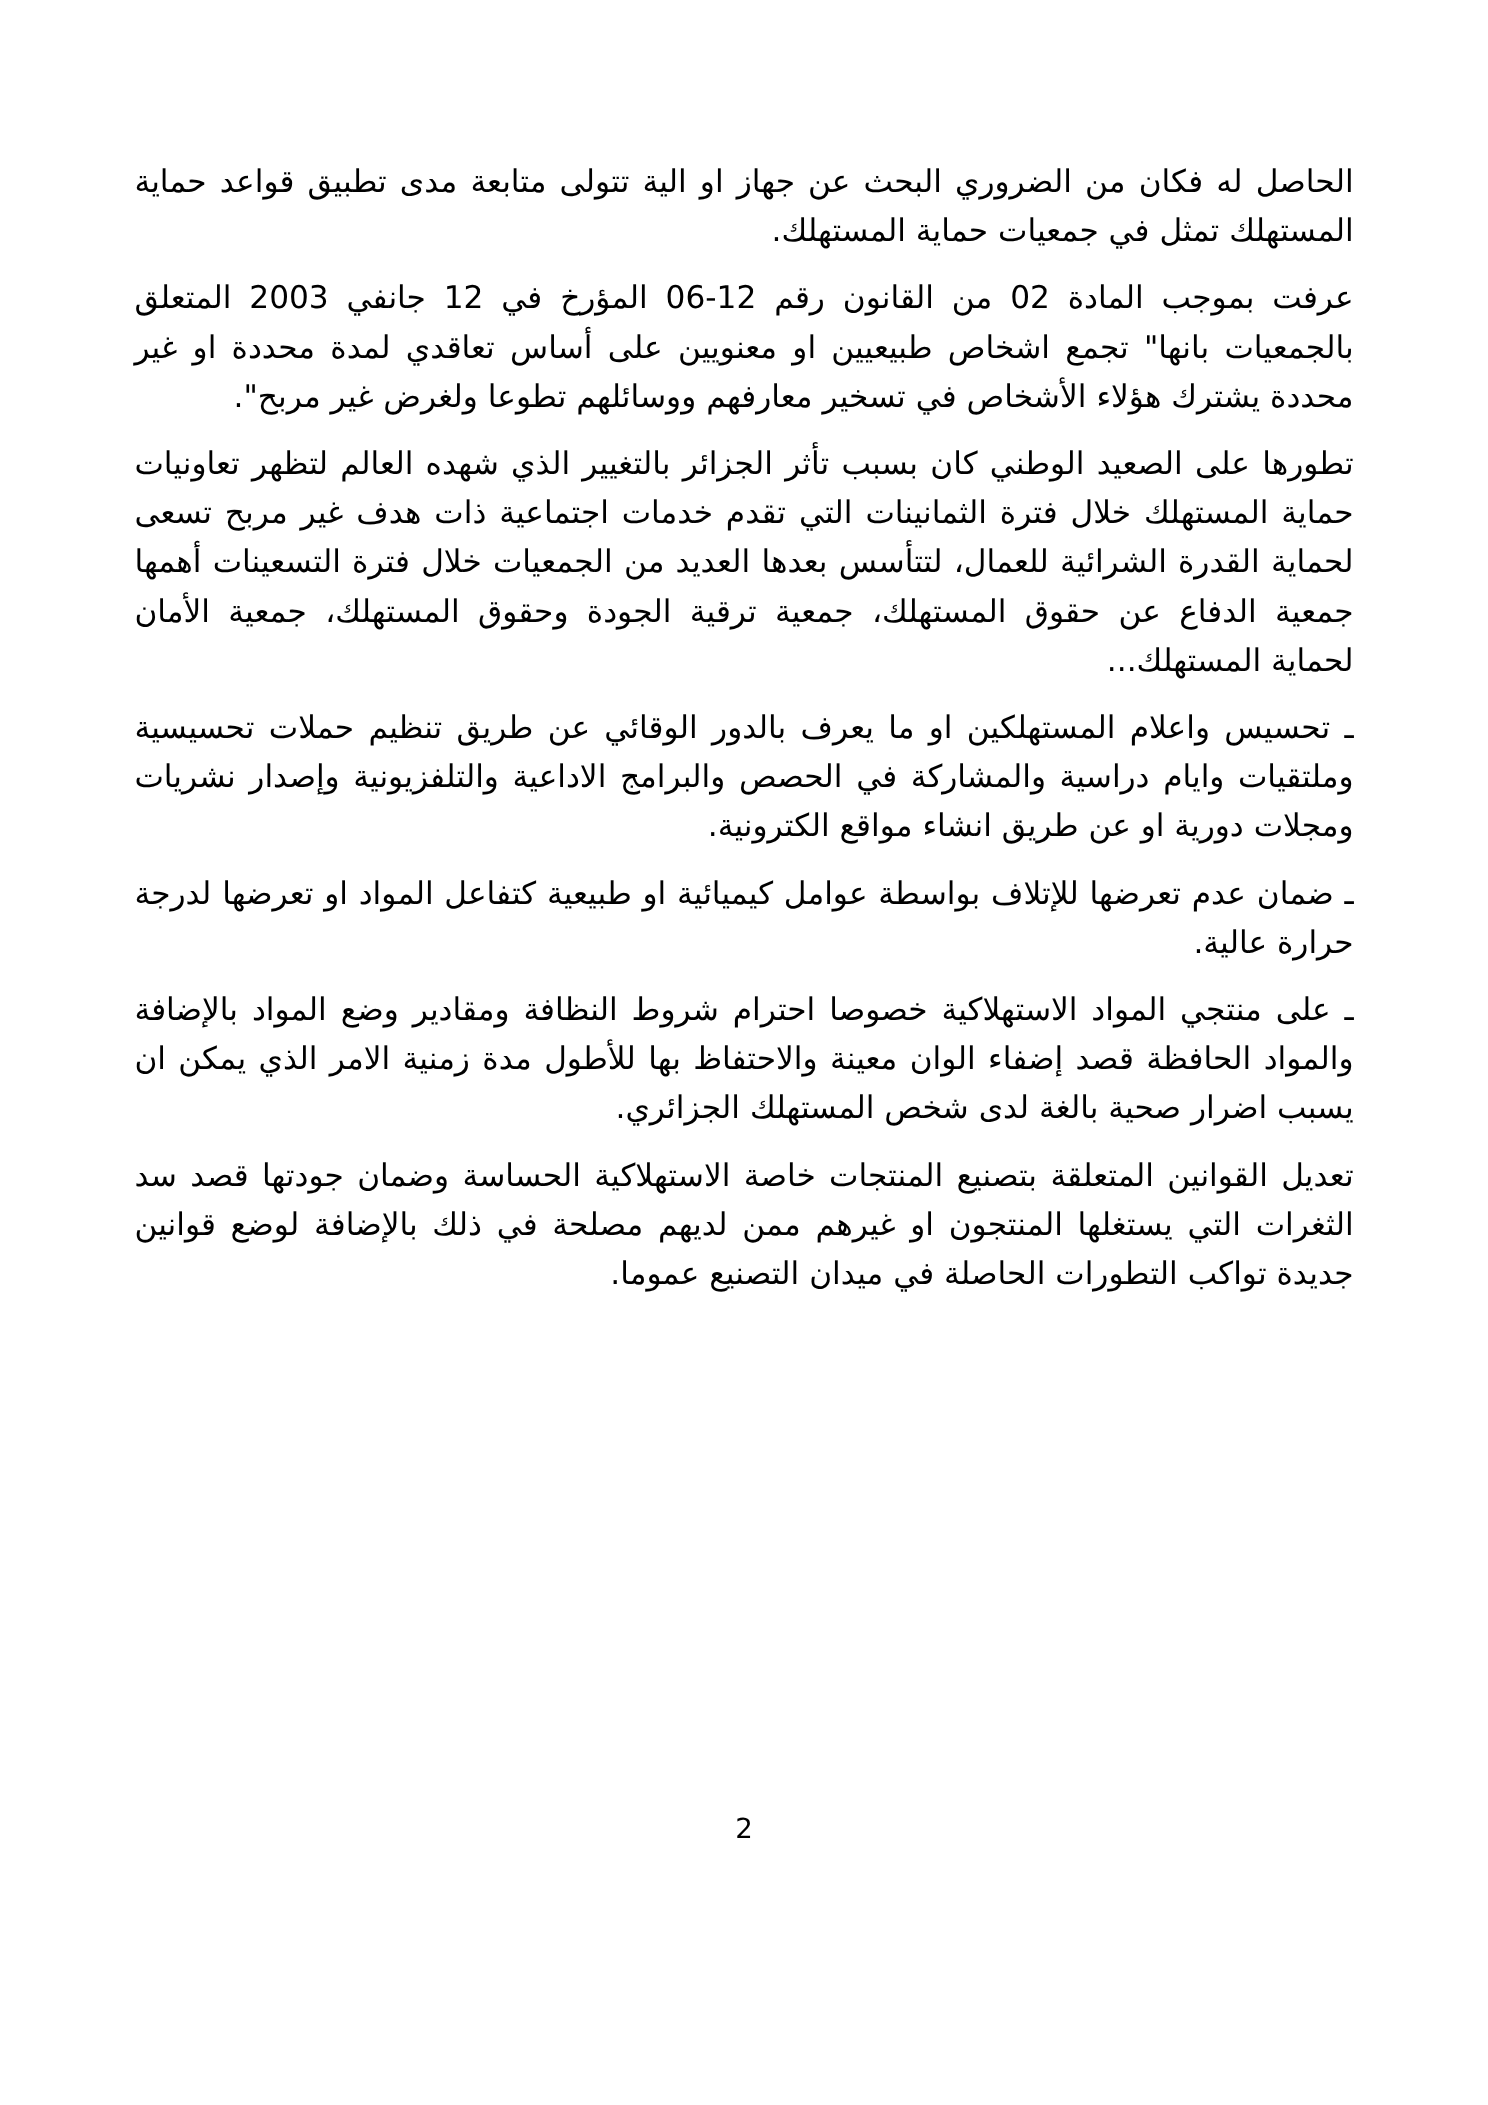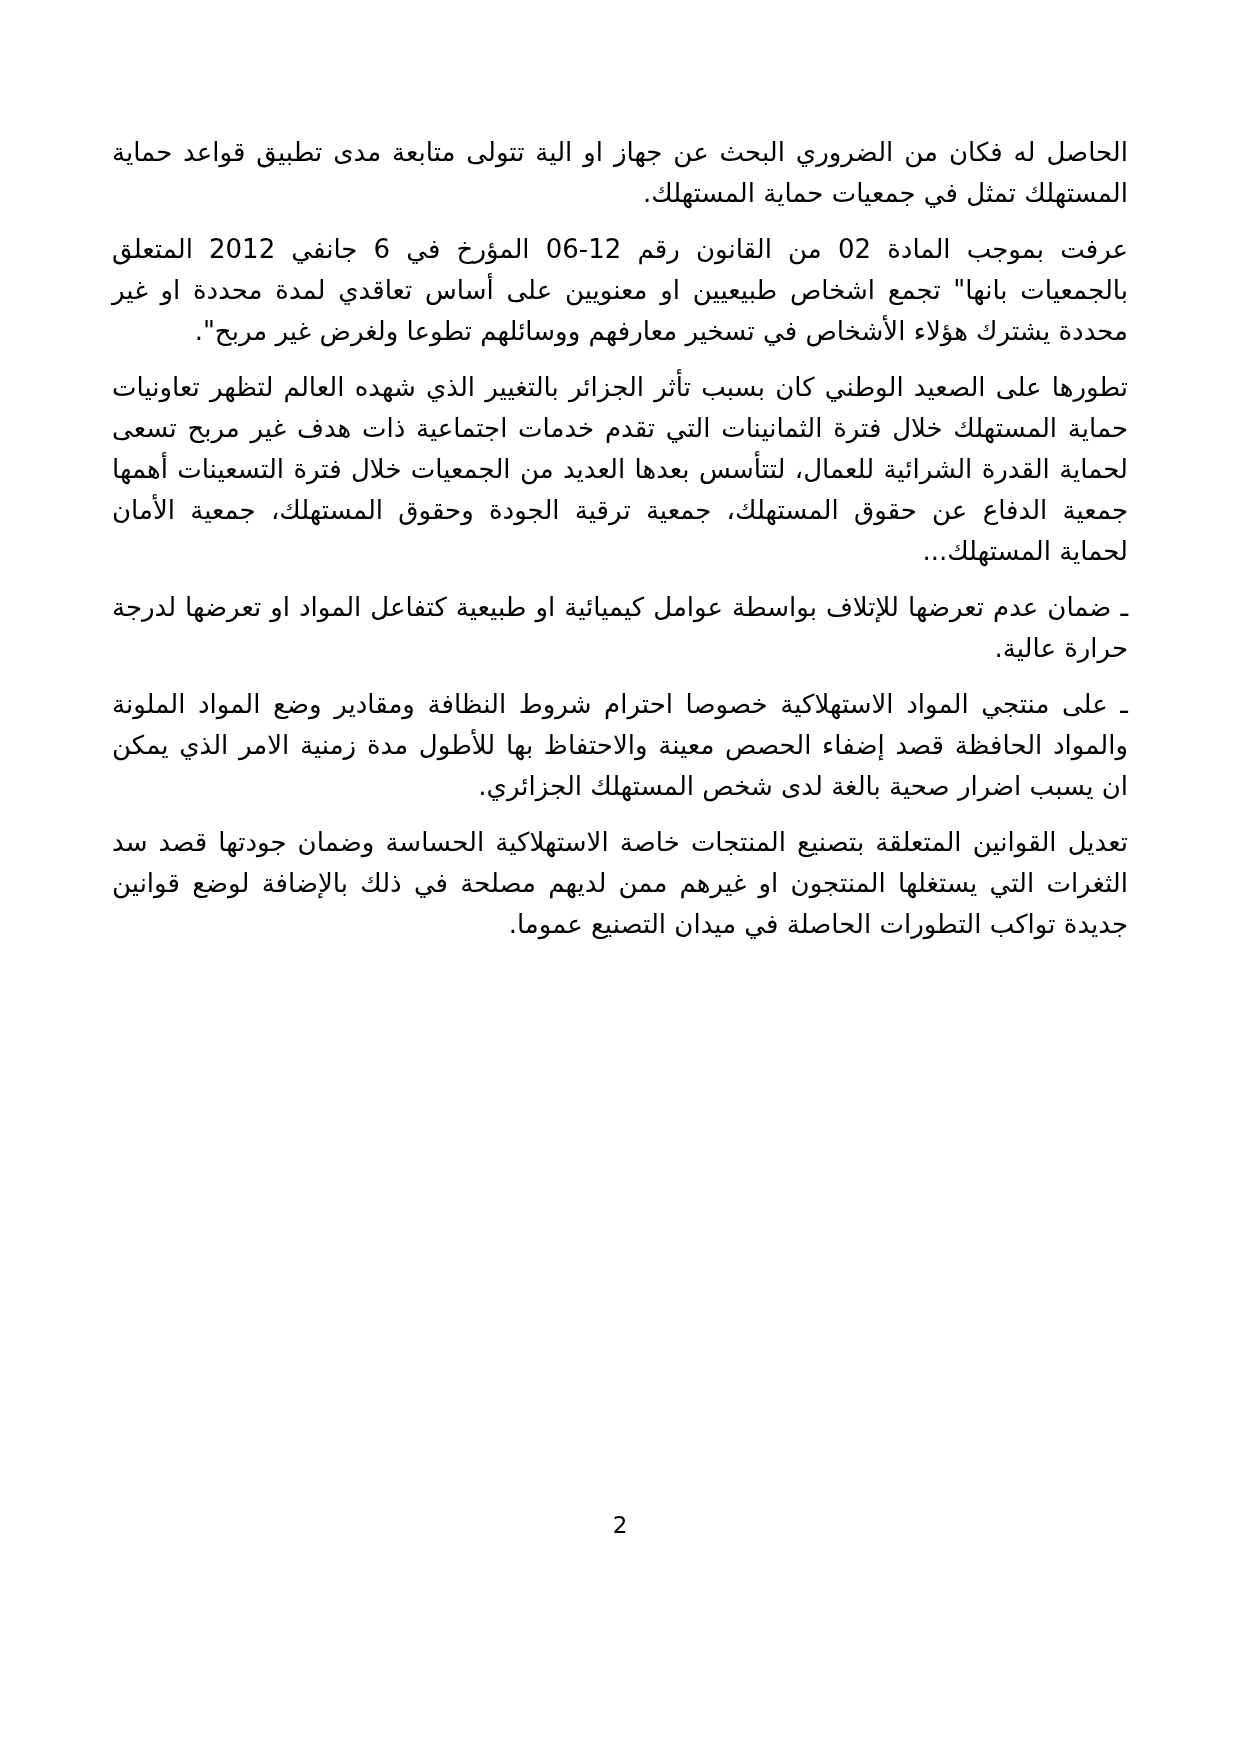--- a/index.html
+++ b/index.html
@@ -38,22 +38,23 @@
     font-size:23px;
     color:#000000;
   }
 </style>
 </head>
 <body>
 
 <div class="page">
   <div class="content" dir="rtl">
     <p>الحاصل له فكان من الضروري البحث عن جهاز او الية تتولى متابعة مدى تطبيق قواعد حماية المستهلك تمثل في جمعيات حماية المستهلك.</p>
-    <p>عرفت بموجب المادة 02 من القانون رقم 12-06 المؤرخ في 6 جانفي 2012 المتعلق بالجمعيات بانها" تجمع اشخاص طبيعيين او معنويين على أساس تعاقدي لمدة محددة او غير محددة يشترك هؤلاء الأشخاص في تسخير معارفهم ووسائلهم تطوعا ولغرض غير مربح".</p>
+    <p>عرفت بموجب المادة 02 من القانون رقم 12-06 المؤرخ في 12 جانفي 2003 المتعلق بالجمعيات بانها" تجمع اشخاص طبيعيين او معنويين على أساس تعاقدي لمدة محددة او غير محددة يشترك هؤلاء الأشخاص في تسخير معارفهم ووسائلهم تطوعا ولغرض غير مربح".</p>
     <p>تطورها على الصعيد الوطني كان بسبب تأثر الجزائر بالتغيير الذي شهده العالم لتظهر تعاونيات حماية المستهلك خلال فترة الثمانينات التي تقدم خدمات اجتماعية ذات هدف غير مربح تسعى لحماية القدرة الشرائية للعمال، لتتأسس بعدها العديد من الجمعيات خلال فترة التسعينات أهمها جمعية الدفاع عن حقوق المستهلك، جمعية ترقية الجودة وحقوق المستهلك، جمعية الأمان لحماية المستهلك...</p>
+    <p>ـ تحسيس واعلام المستهلكين او ما يعرف بالدور الوقائي عن طريق تنظيم حملات تحسيسية وملتقيات وايام دراسية والمشاركة في الحصص والبرامج الاداعية والتلفزيونية وإصدار نشريات ومجلات دورية او عن طريق انشاء مواقع الكترونية.</p>
     <p>ـ ضمان عدم تعرضها للإتلاف بواسطة عوامل كيميائية او طبيعية كتفاعل المواد او تعرضها لدرجة حرارة عالية.</p>
-    <p>ـ على منتجي المواد الاستهلاكية خصوصا احترام شروط النظافة ومقادير وضع المواد الملونة والمواد الحافظة قصد إضفاء الحصص معينة والاحتفاظ بها للأطول مدة زمنية الامر الذي يمكن ان يسبب اضرار صحية بالغة لدى شخص المستهلك الجزائري.</p>
+    <p>ـ على منتجي المواد الاستهلاكية خصوصا احترام شروط النظافة ومقادير وضع المواد بالإضافة والمواد الحافظة قصد إضفاء الوان معينة والاحتفاظ بها للأطول مدة زمنية الامر الذي يمكن ان يسبب اضرار صحية بالغة لدى شخص المستهلك الجزائري.</p>
     <p>تعديل القوانين المتعلقة بتصنيع المنتجات خاصة الاستهلاكية الحساسة وضمان جودتها قصد سد الثغرات التي يستغلها المنتجون او غيرهم ممن لديهم مصلحة في ذلك بالإضافة لوضع قوانين جديدة تواكب التطورات الحاصلة في ميدان التصنيع عموما.</p>
   </div>
   <div class="footer">
     <span class="page-number">2</span>
   </div>
 </div>
 
 </body></html>

